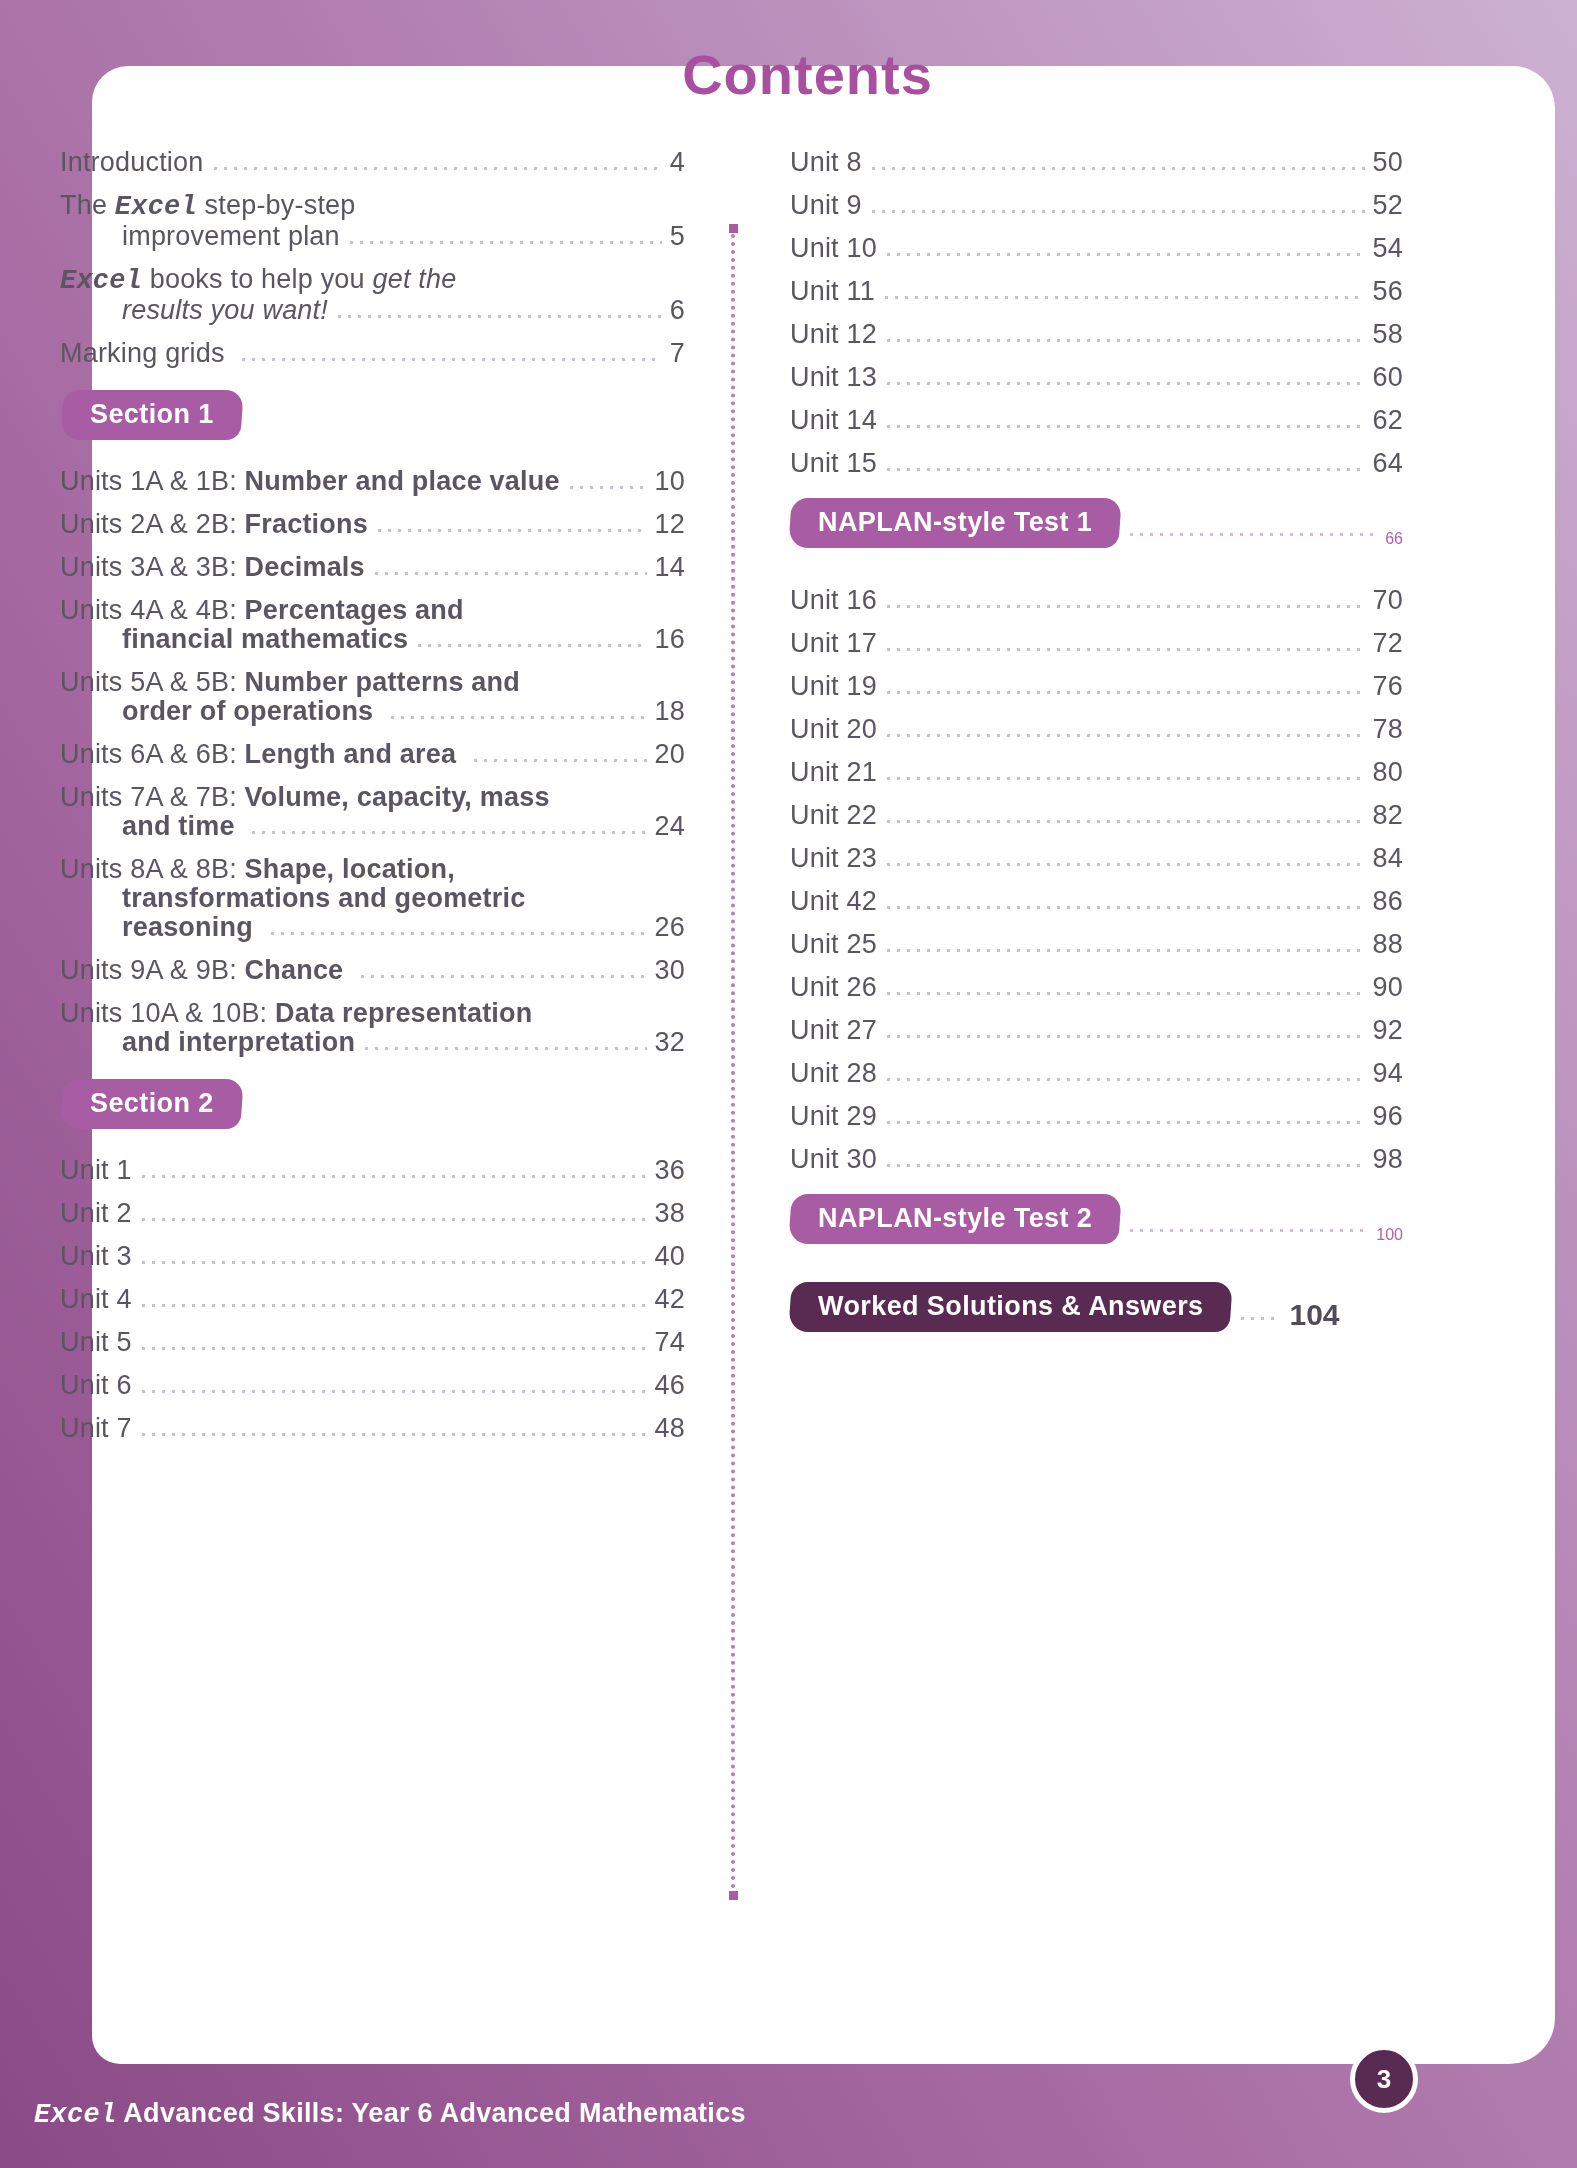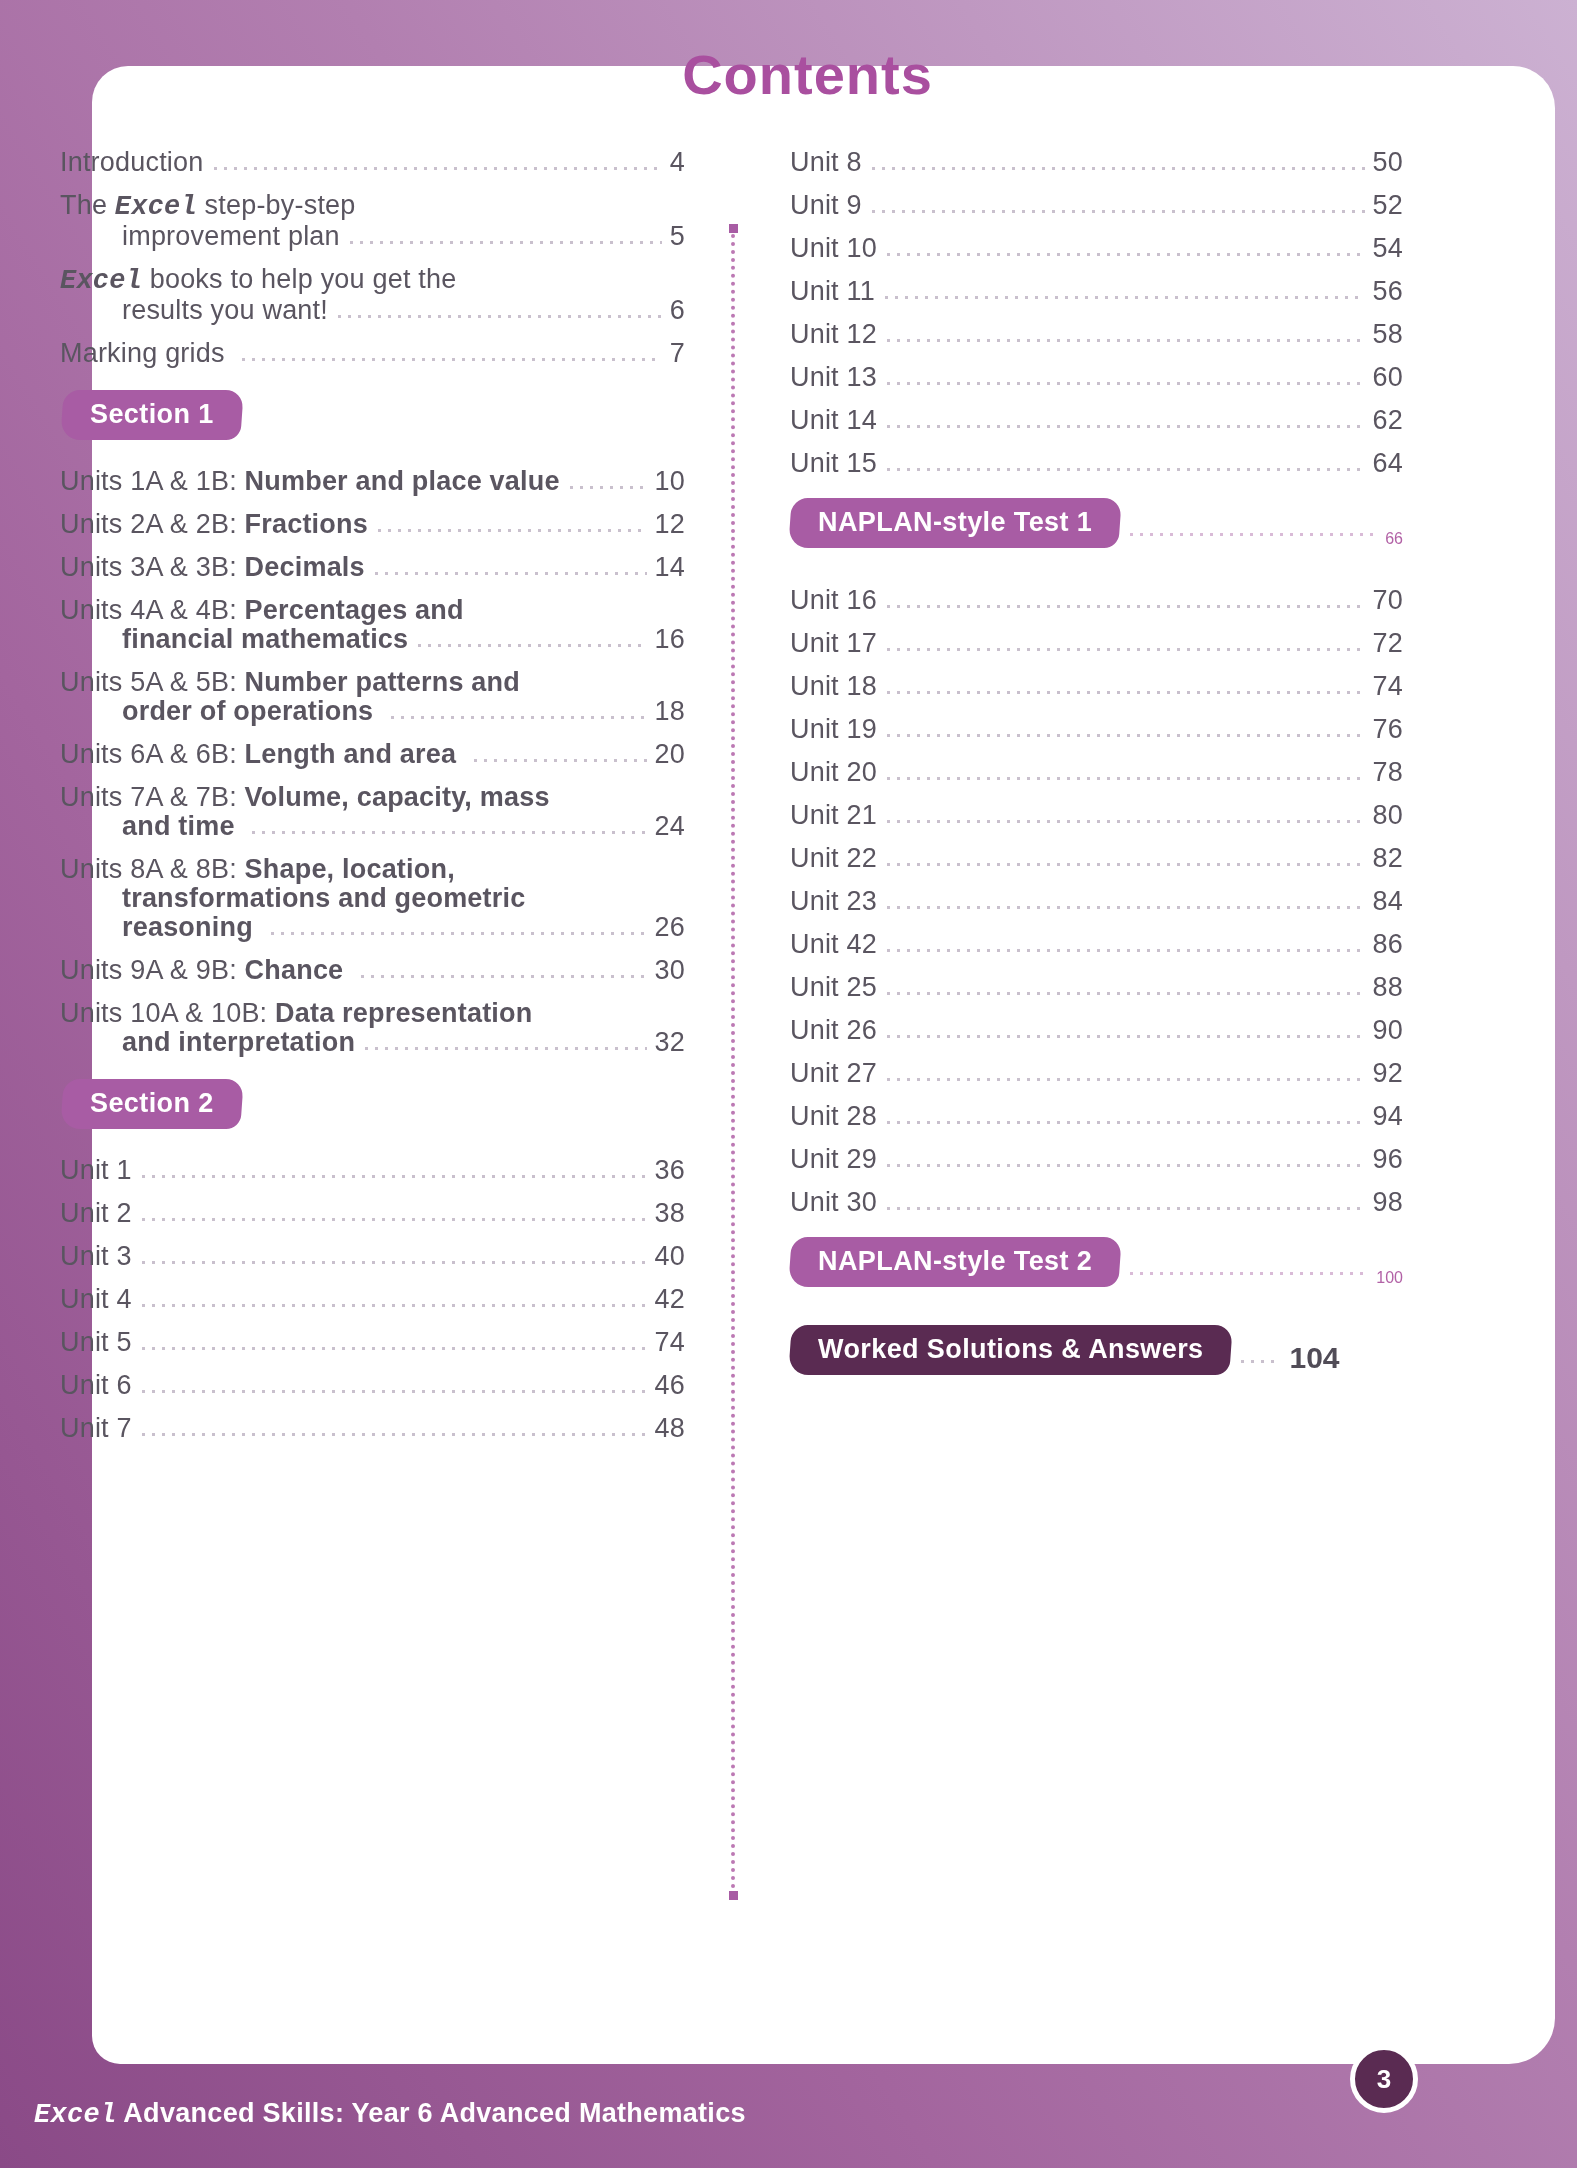--- a/index.html
+++ b/index.html
@@ -18,21 +18,21 @@
     font-size:56px;font-weight:bold;letter-spacing:1px;color:#a94f9f;padding-left:19px;
   }
   .col{position:absolute;top:148px;}
   .col-left{left:60px;width:625px;}
   .col-right{left:790px;width:613px;}
   .entry{margin-bottom:14px;color:#5a5560;font-size:27px;line-height:29px;letter-spacing:.2px;}
   .entry .line{display:flex;align-items:flex-end;}
   .entry .line.ind{padding-left:62px;}
   .txt{white-space:pre-wrap;}
   .b{font-weight:bold;}
-  .i{margin-top:47px;}
+  .i{font-style:italic;margin-top:47px;}
   .x{font-family:Liberation Mono, monospace;font-weight:bold;font-style:italic;}
   .leader{
     flex:1;min-width:18px;height:3px;align-self:flex-end;margin:0 8px 7px 10px;
     background:repeating-linear-gradient(to right,#c9c0cd 0 3px,transparent 3px 10px);
   }
   .pink-leader{background:repeating-linear-gradient(to right,#d9bbd7 0 3px,transparent 3px 10px);}
   .page{color:#5a5560;}
   .page.pink{color:#b262a6;}
   .page.big{font-weight:bold;font-size:30px;color:#514c57;}
   .badge{
@@ -331,27 +331,20 @@
           <span class="txt"><span class="">Unit 16</span></span>
           <span class="leader"></span>
           <span class="page">70</span>
         </div>
       </div>
       <div class="entry">
         <div class="line">
           <span class="txt"><span class="">Unit 17</span></span>
           <span class="leader"></span>
           <span class="page">72</span>
-        </div>
-      </div>
-      <div class="entry">
-        <div class="line">
-          <span class="txt"><span class="">Unit 18</span></span>
-          <span class="leader"></span>
-          <span class="page">74</span>
         </div>
       </div>
       <div class="entry">
         <div class="line">
           <span class="txt"><span class="">Unit 19</span></span>
           <span class="leader"></span>
           <span class="page">76</span>
         </div>
       </div>
       <div class="entry">

